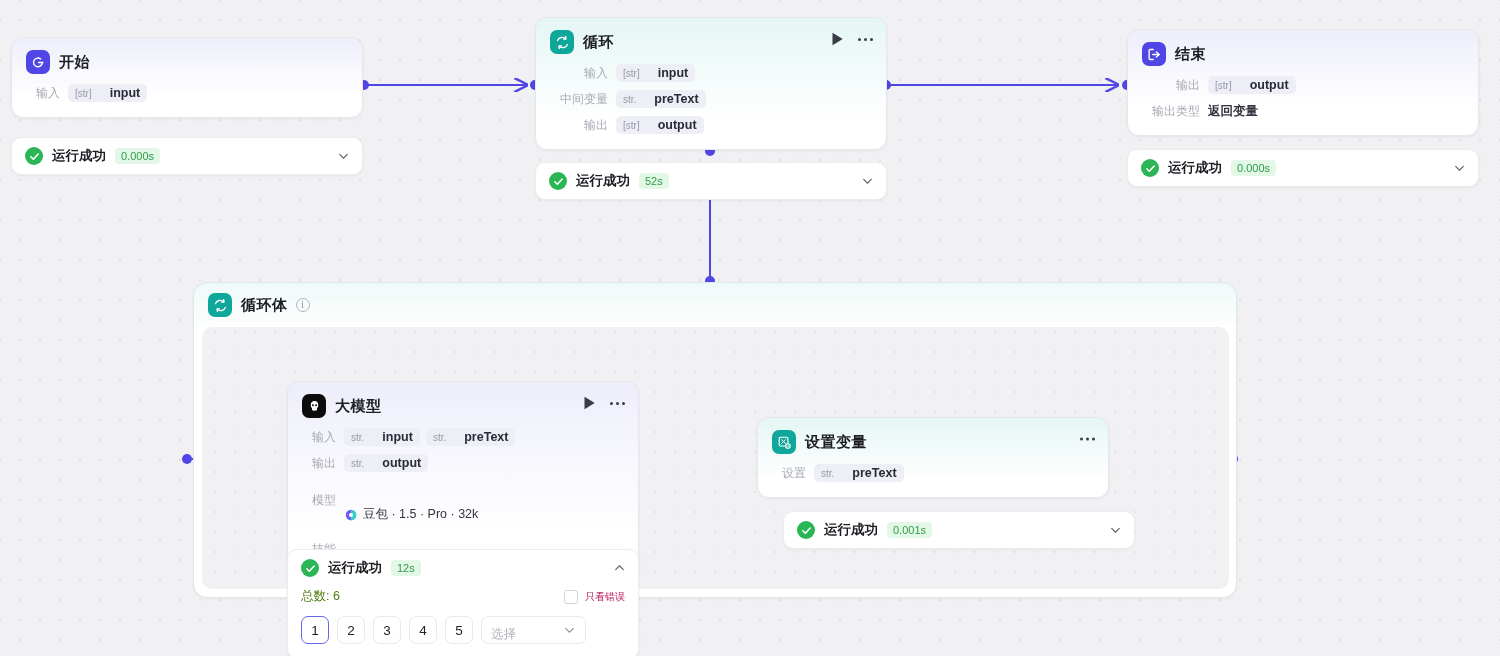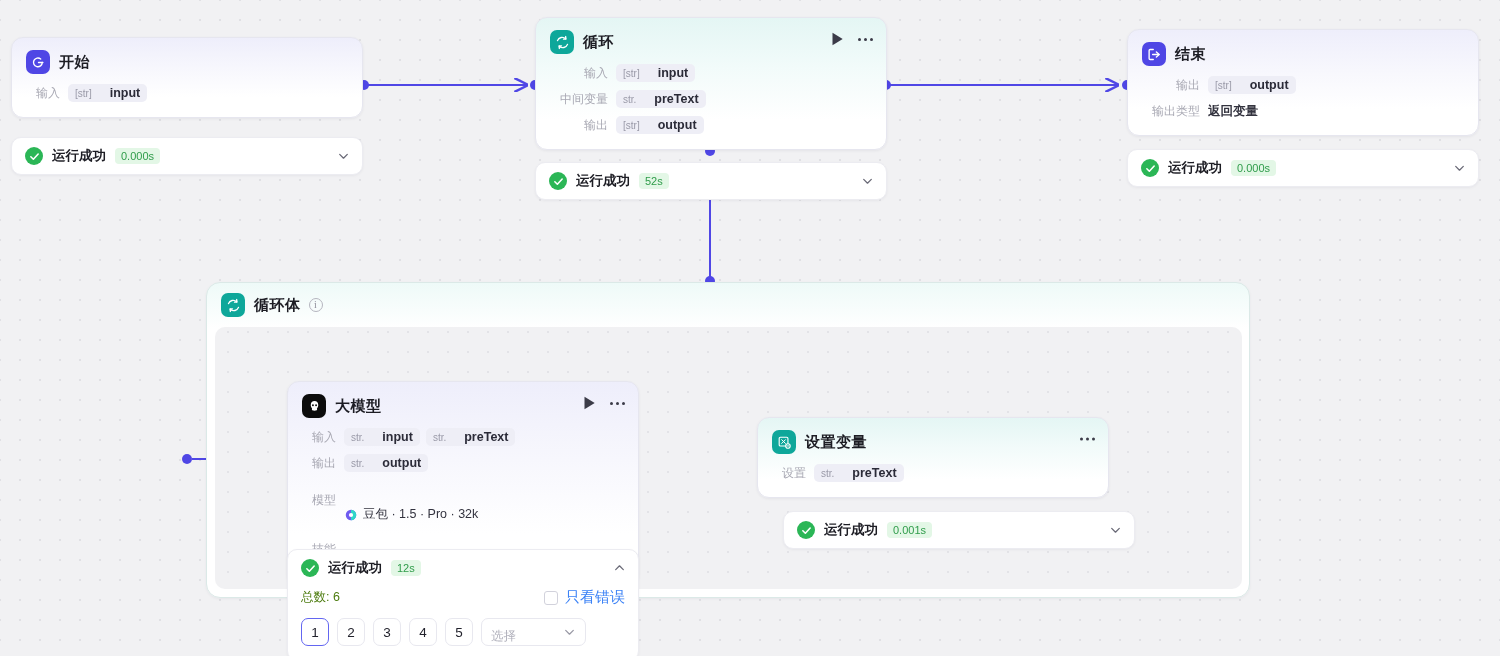--- a/index.html
+++ b/index.html
@@ -106,42 +106,42 @@
     width: 13px; height: 13px;
   }
   .chev svg { width: 13px; height: 13px; display: block; }
 
   
   .detail { padding: 2px 13px 14px 13px; }
   .detail-top { display: flex; align-items: center; justify-content: space-between; }
   .total { font-size: 12.5px; color: #4d7c0f; }
   .errs { display: flex; align-items: center; gap: 7px; }
   .cbox { width: 14px; height: 14px; border: 1px solid #d2d2dc; border-radius: 3px; background: #fff; }
-  .errs-label { font-size: 15px; color: #3b82f6; }
+  .errs-label { font-size: 10px; color: #be185d; }
   .pager { display: flex; align-items: center; gap: 8px; margin-top: 11px; }
   .pg {
     width: 28px; height: 28px; border-radius: 7px;
     border: 1px solid #e8e8ef; background: #fff;
     display: flex; align-items: center; justify-content: center;
     font-size: 13.5px; color: #22222c; font-weight: 500;
   }
   .pg.active { border-color: #6366f1; color: #22222c; }
   .select {
     width: 105px; height: 28px; border-radius: 7px;
     border: 1px solid #e8e8ef; background: #fff;
     display: flex; align-items: flex-end; padding: 0 9px;
     position: relative;
   }
   .select span { font-size: 12.5px; color: #b0b0bb; }
   .select .chev { right: 9px; }
 
   
   #loop-body {
     position: absolute;
-    left: 206px; top: 282px; width: 1044px; height: 316px;
+    left: 193px; top: 282px; width: 1044px; height: 316px;
     border-radius: 14px;
     border: 1px solid #dbe9e7;
     background: linear-gradient(180deg, #eefaf8 0%, #ffffff 46px, #ffffff 100%);
     box-shadow: 0 1px 3px rgba(20,20,50,.05);
     overflow: hidden;
   }
   #loop-body-head {
     display: flex; align-items: center; height: 44px; padding: 0 14px;
   }
   #loop-body-canvas {

